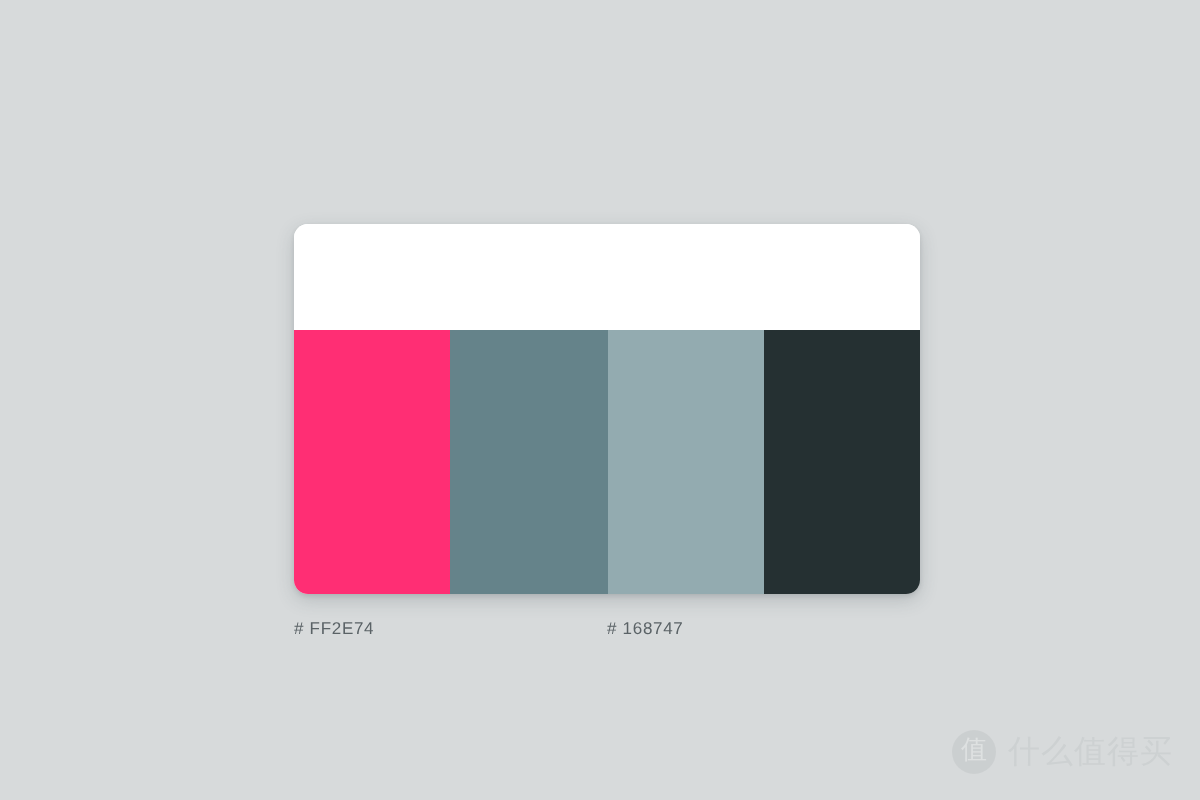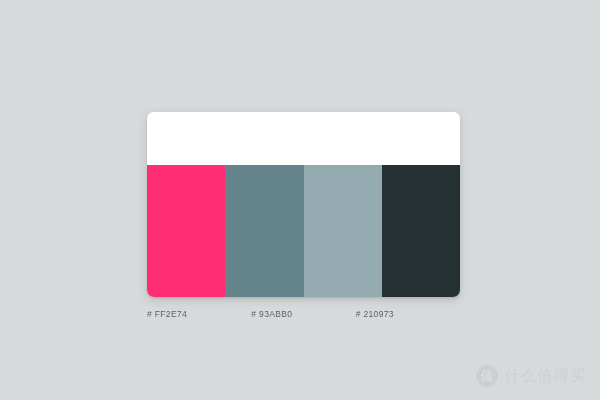--- a/index.html
+++ b/index.html
@@ -123,22 +123,21 @@
       <div class="swatch" style="background:#FF2E74"></div>
       <div class="swatch" style="background:#65838A"></div>
       <div class="swatch" style="background:#93ABB0"></div>
       <div class="swatch" style="background:#253032"></div>
     </div>
 
   </div>
 
   <div id="hex-label-row">
     <span class="hex-label"># FF2E74</span>
-    <span class="hex-label"># 93ABB0</span>
-    <span class="hex-label"># 210973</span>
+    <span class="hex-label"># 168747</span>
   </div>
 
   <div id="watermark">
     <span id="watermark-logo">值</span>
     <span id="watermark-text">什么值得买</span>
   </div>
 
 </div>
 
 </body></html>

